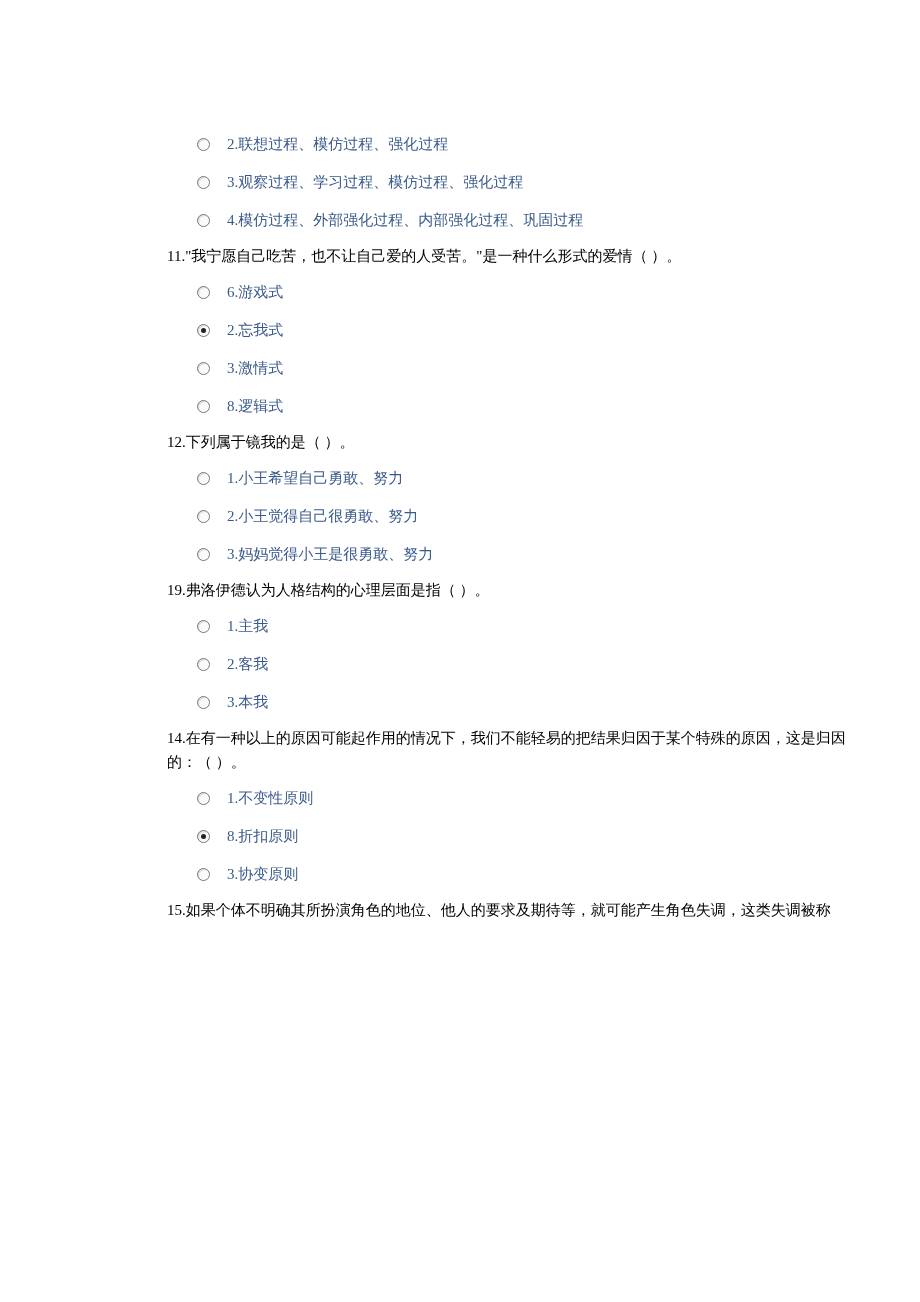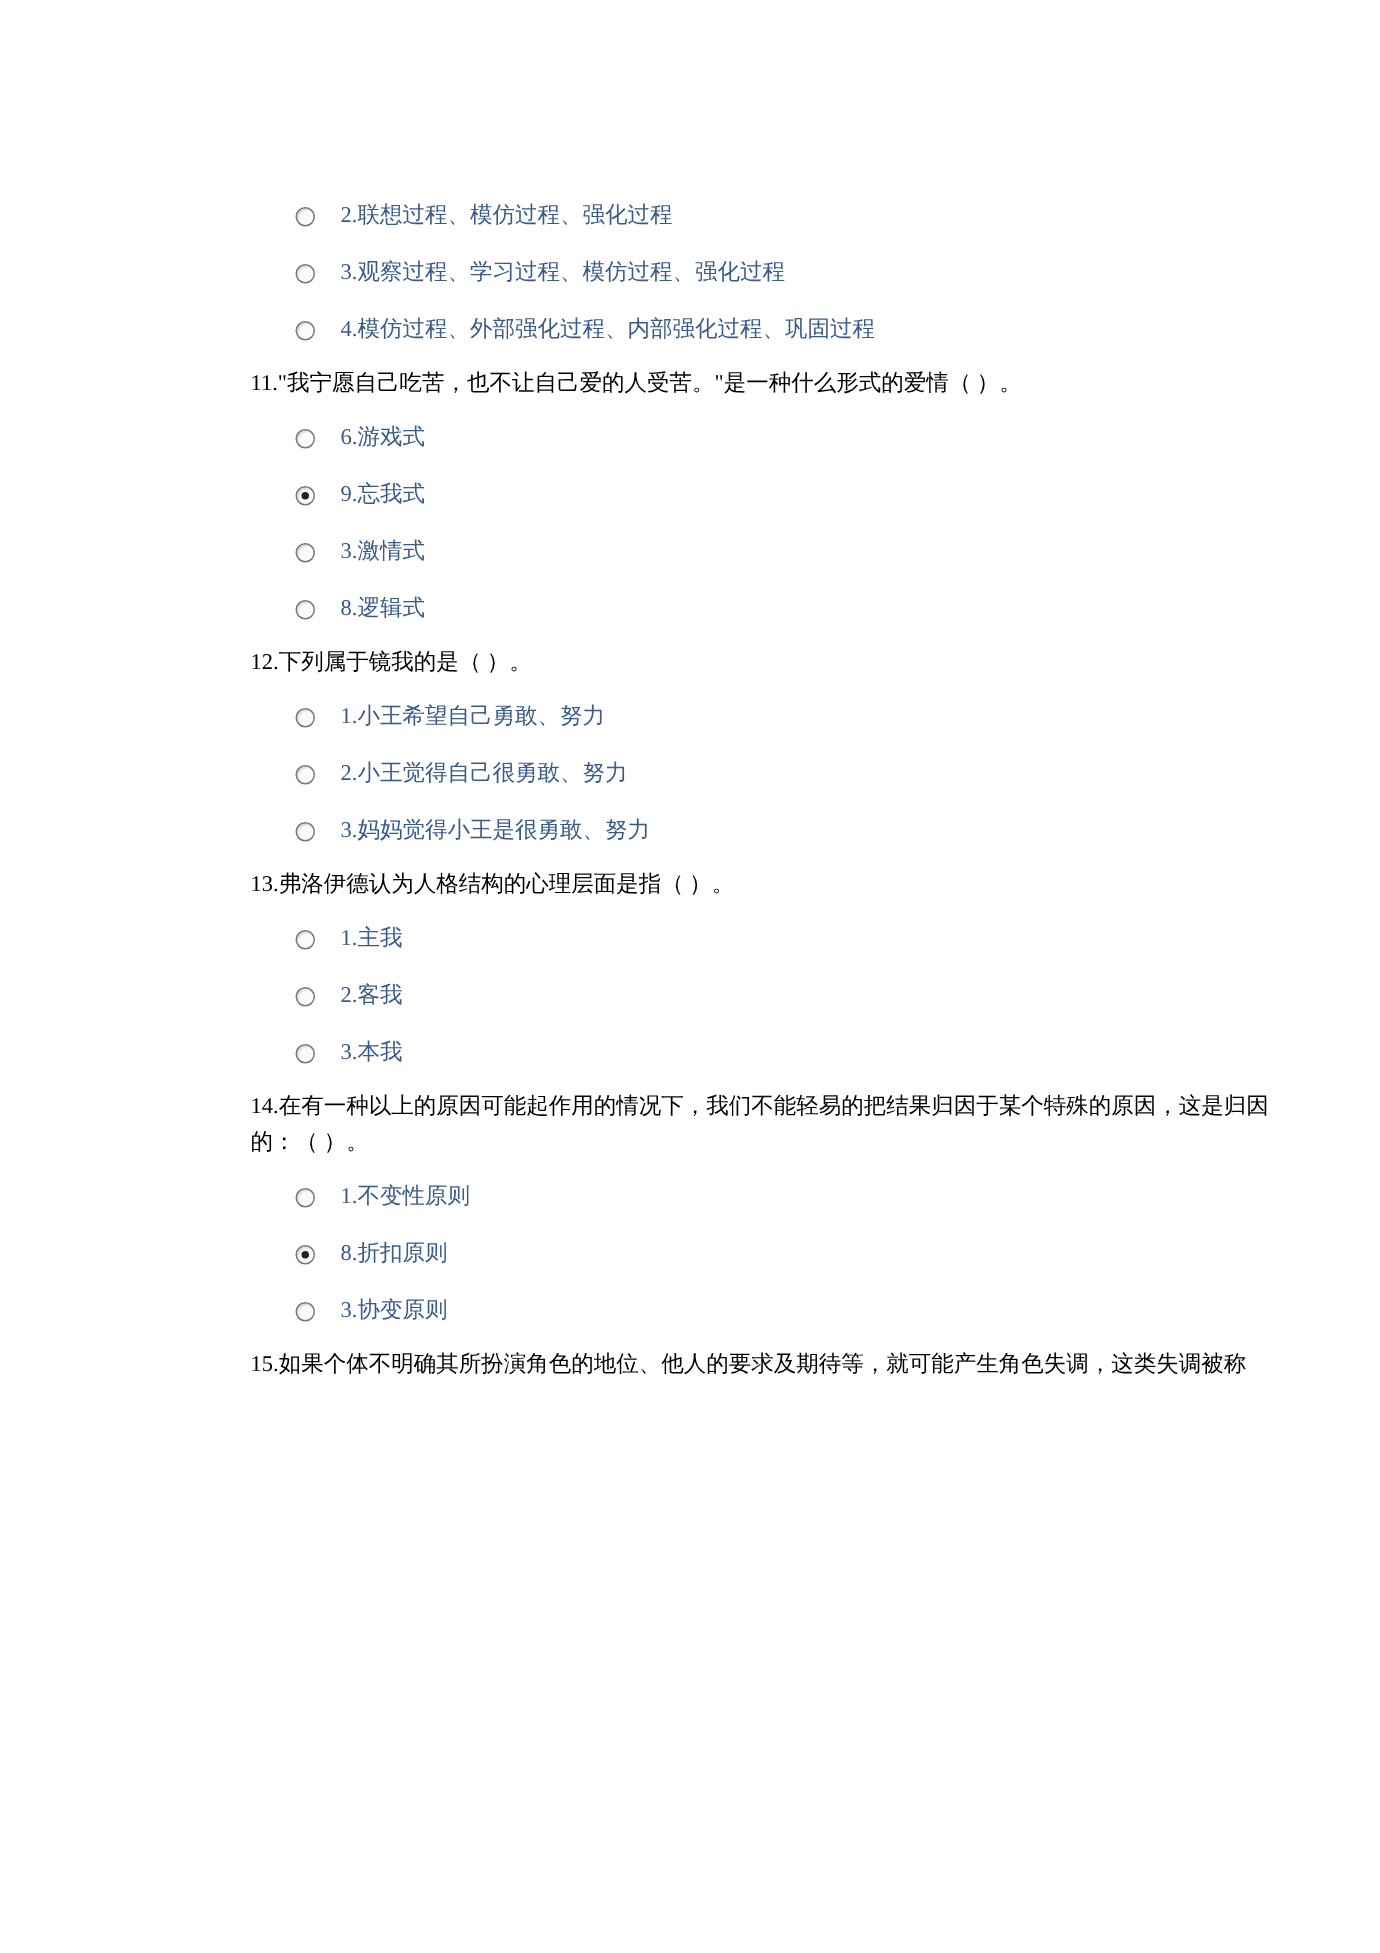--- a/index.html
+++ b/index.html
@@ -78,21 +78,21 @@
       <div class="question">11."我宁愿自己吃苦，也不让自己爱的人受苦。"是一种什么形式的爱情（  ）。</div>
       <div class="options">
         <div class="option">
           <span class="radio"></span>
           <span class="opt-label">6.游戏式</span>
         </div>
         <div class="option">
           <span class="radio selected">
             <span class="dot"></span>
           </span>
-          <span class="opt-label">9.忘我式</span>
+          <span class="opt-label">2.忘我式</span>
         </div>
         <div class="option">
           <span class="radio"></span>
           <span class="opt-label">3.激情式</span>
         </div>
         <div class="option">
           <span class="radio"></span>
           <span class="opt-label">8.逻辑式</span>
         </div>
       </div>
@@ -104,21 +104,21 @@
         </div>
         <div class="option">
           <span class="radio"></span>
           <span class="opt-label">2.小王觉得自己很勇敢、努力</span>
         </div>
         <div class="option">
           <span class="radio"></span>
           <span class="opt-label">3.妈妈觉得小王是很勇敢、努力</span>
         </div>
       </div>
-      <div class="question">13.弗洛伊德认为人格结构的心理层面是指（  ）。</div>
+      <div class="question">19.弗洛伊德认为人格结构的心理层面是指（  ）。</div>
       <div class="options">
         <div class="option">
           <span class="radio"></span>
           <span class="opt-label">1.主我</span>
         </div>
         <div class="option">
           <span class="radio"></span>
           <span class="opt-label">2.客我</span>
         </div>
         <div class="option">

